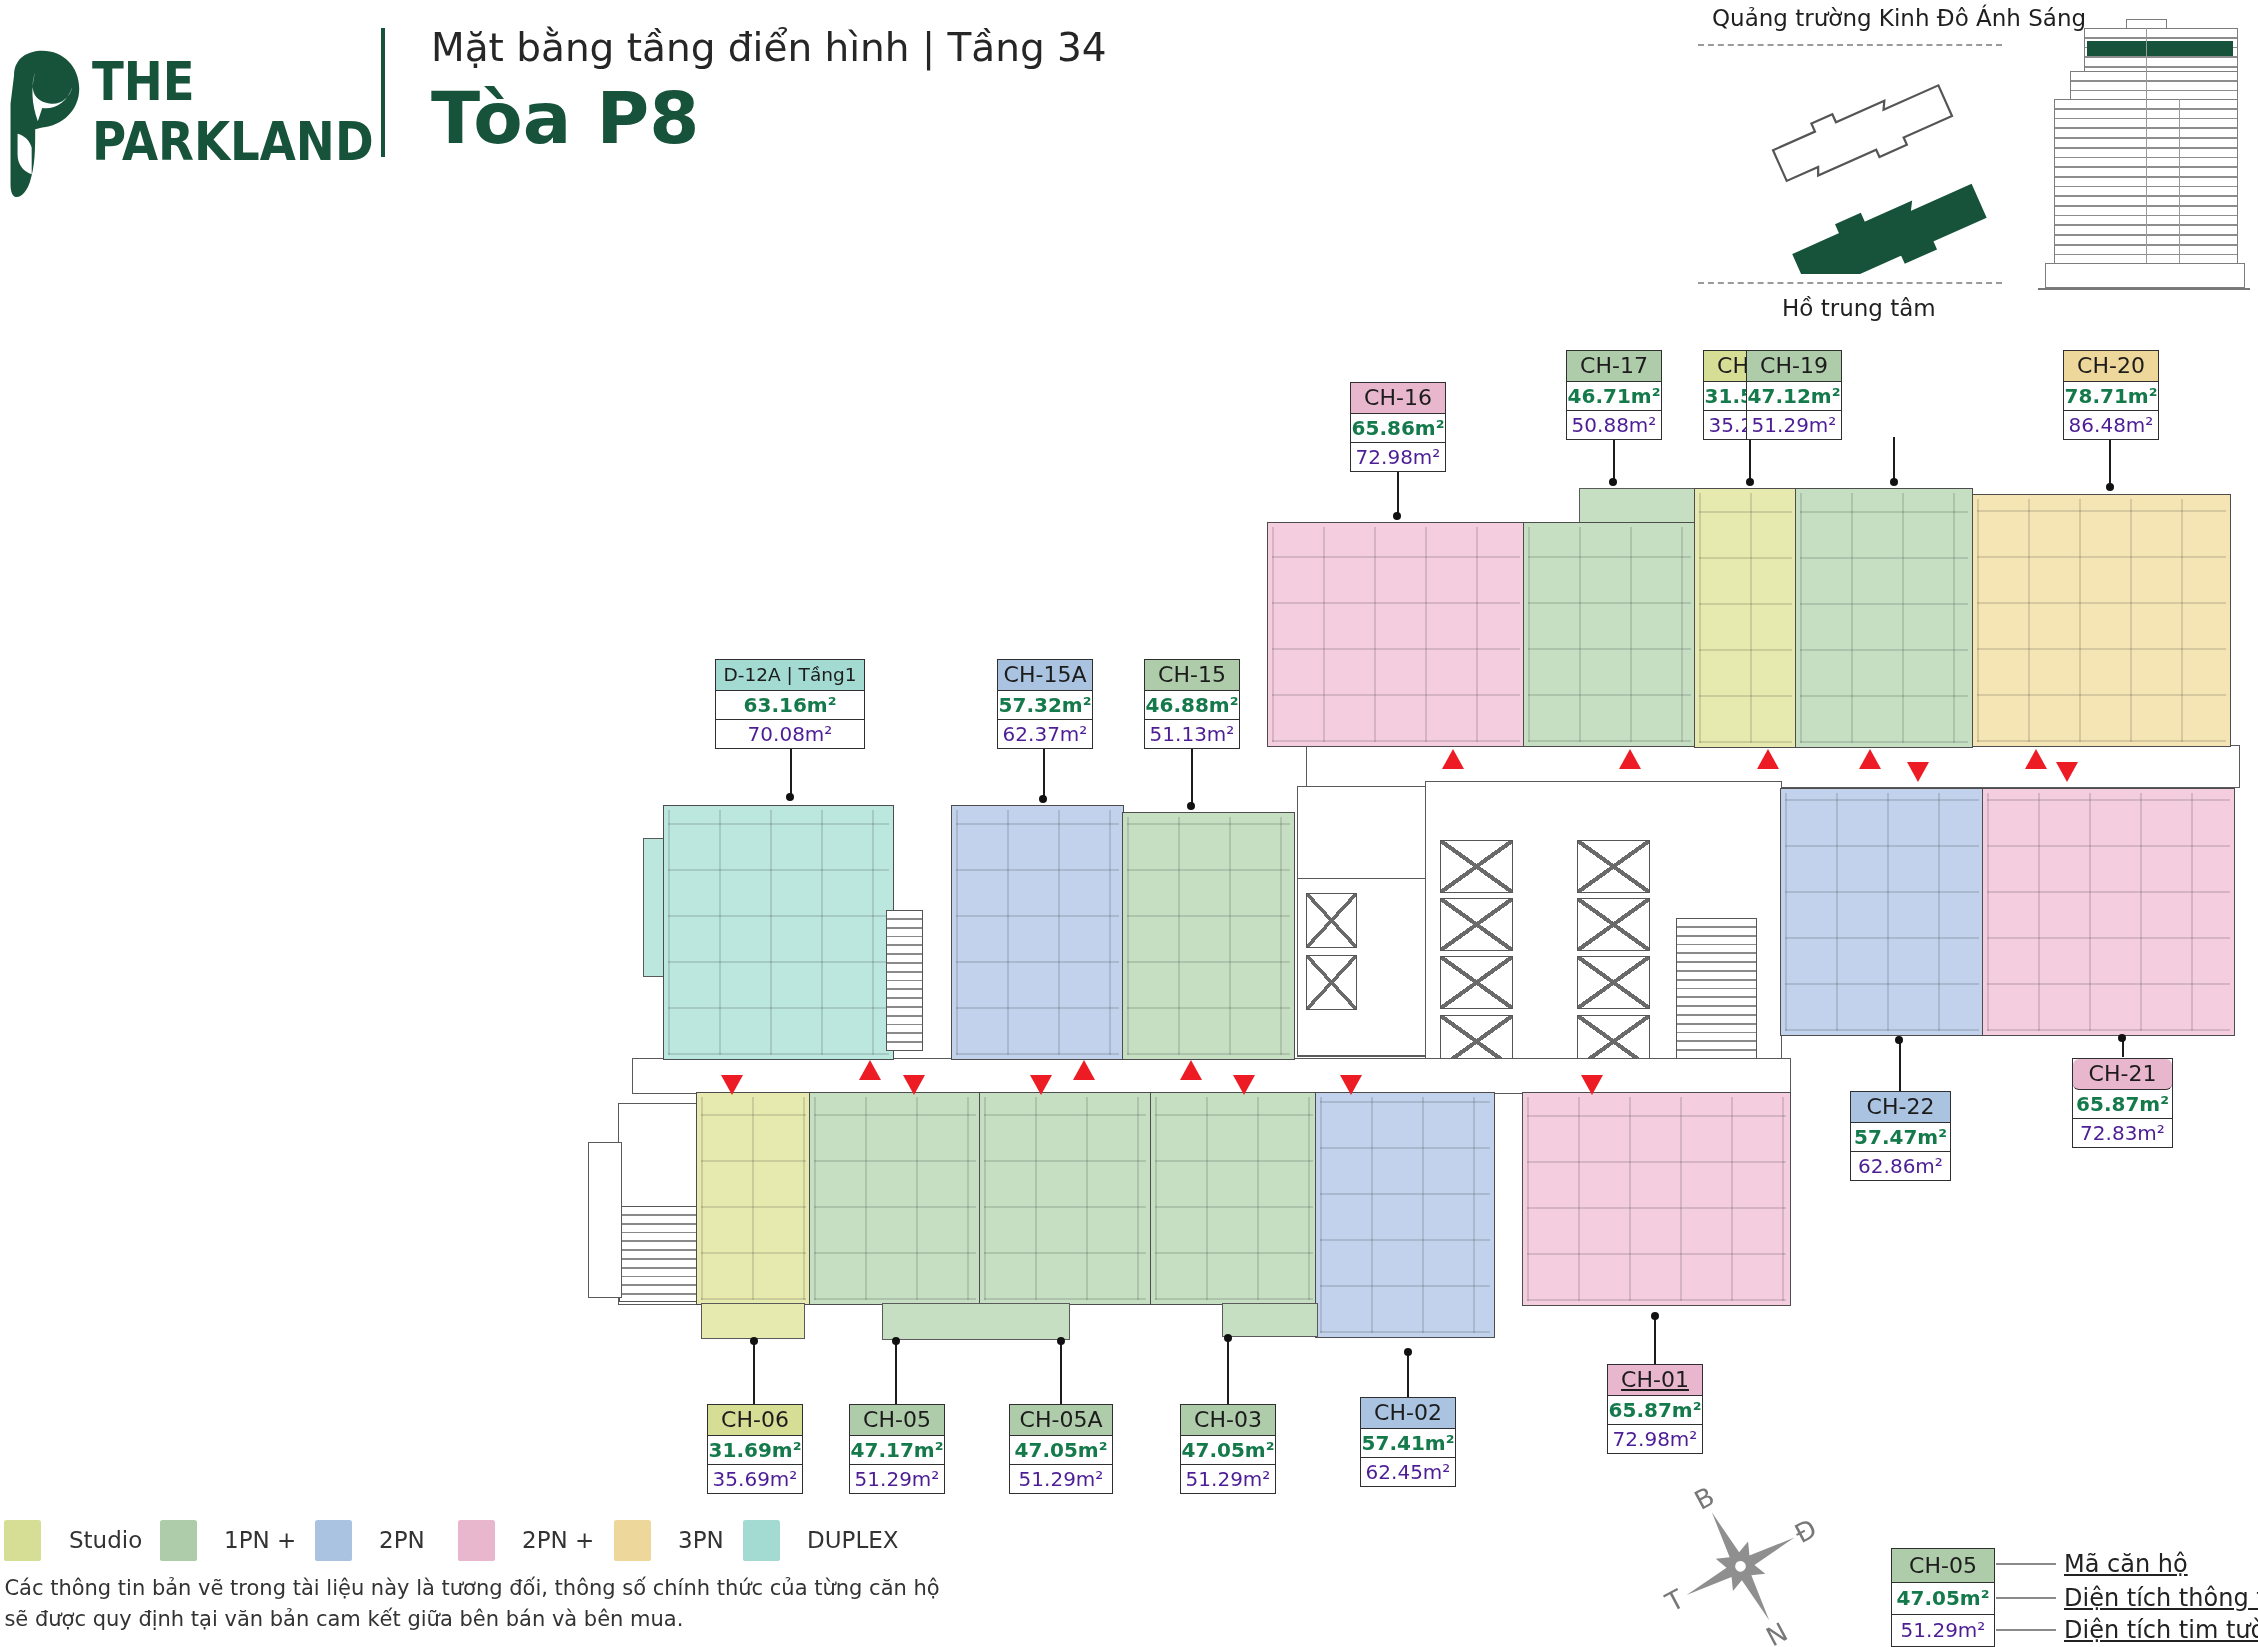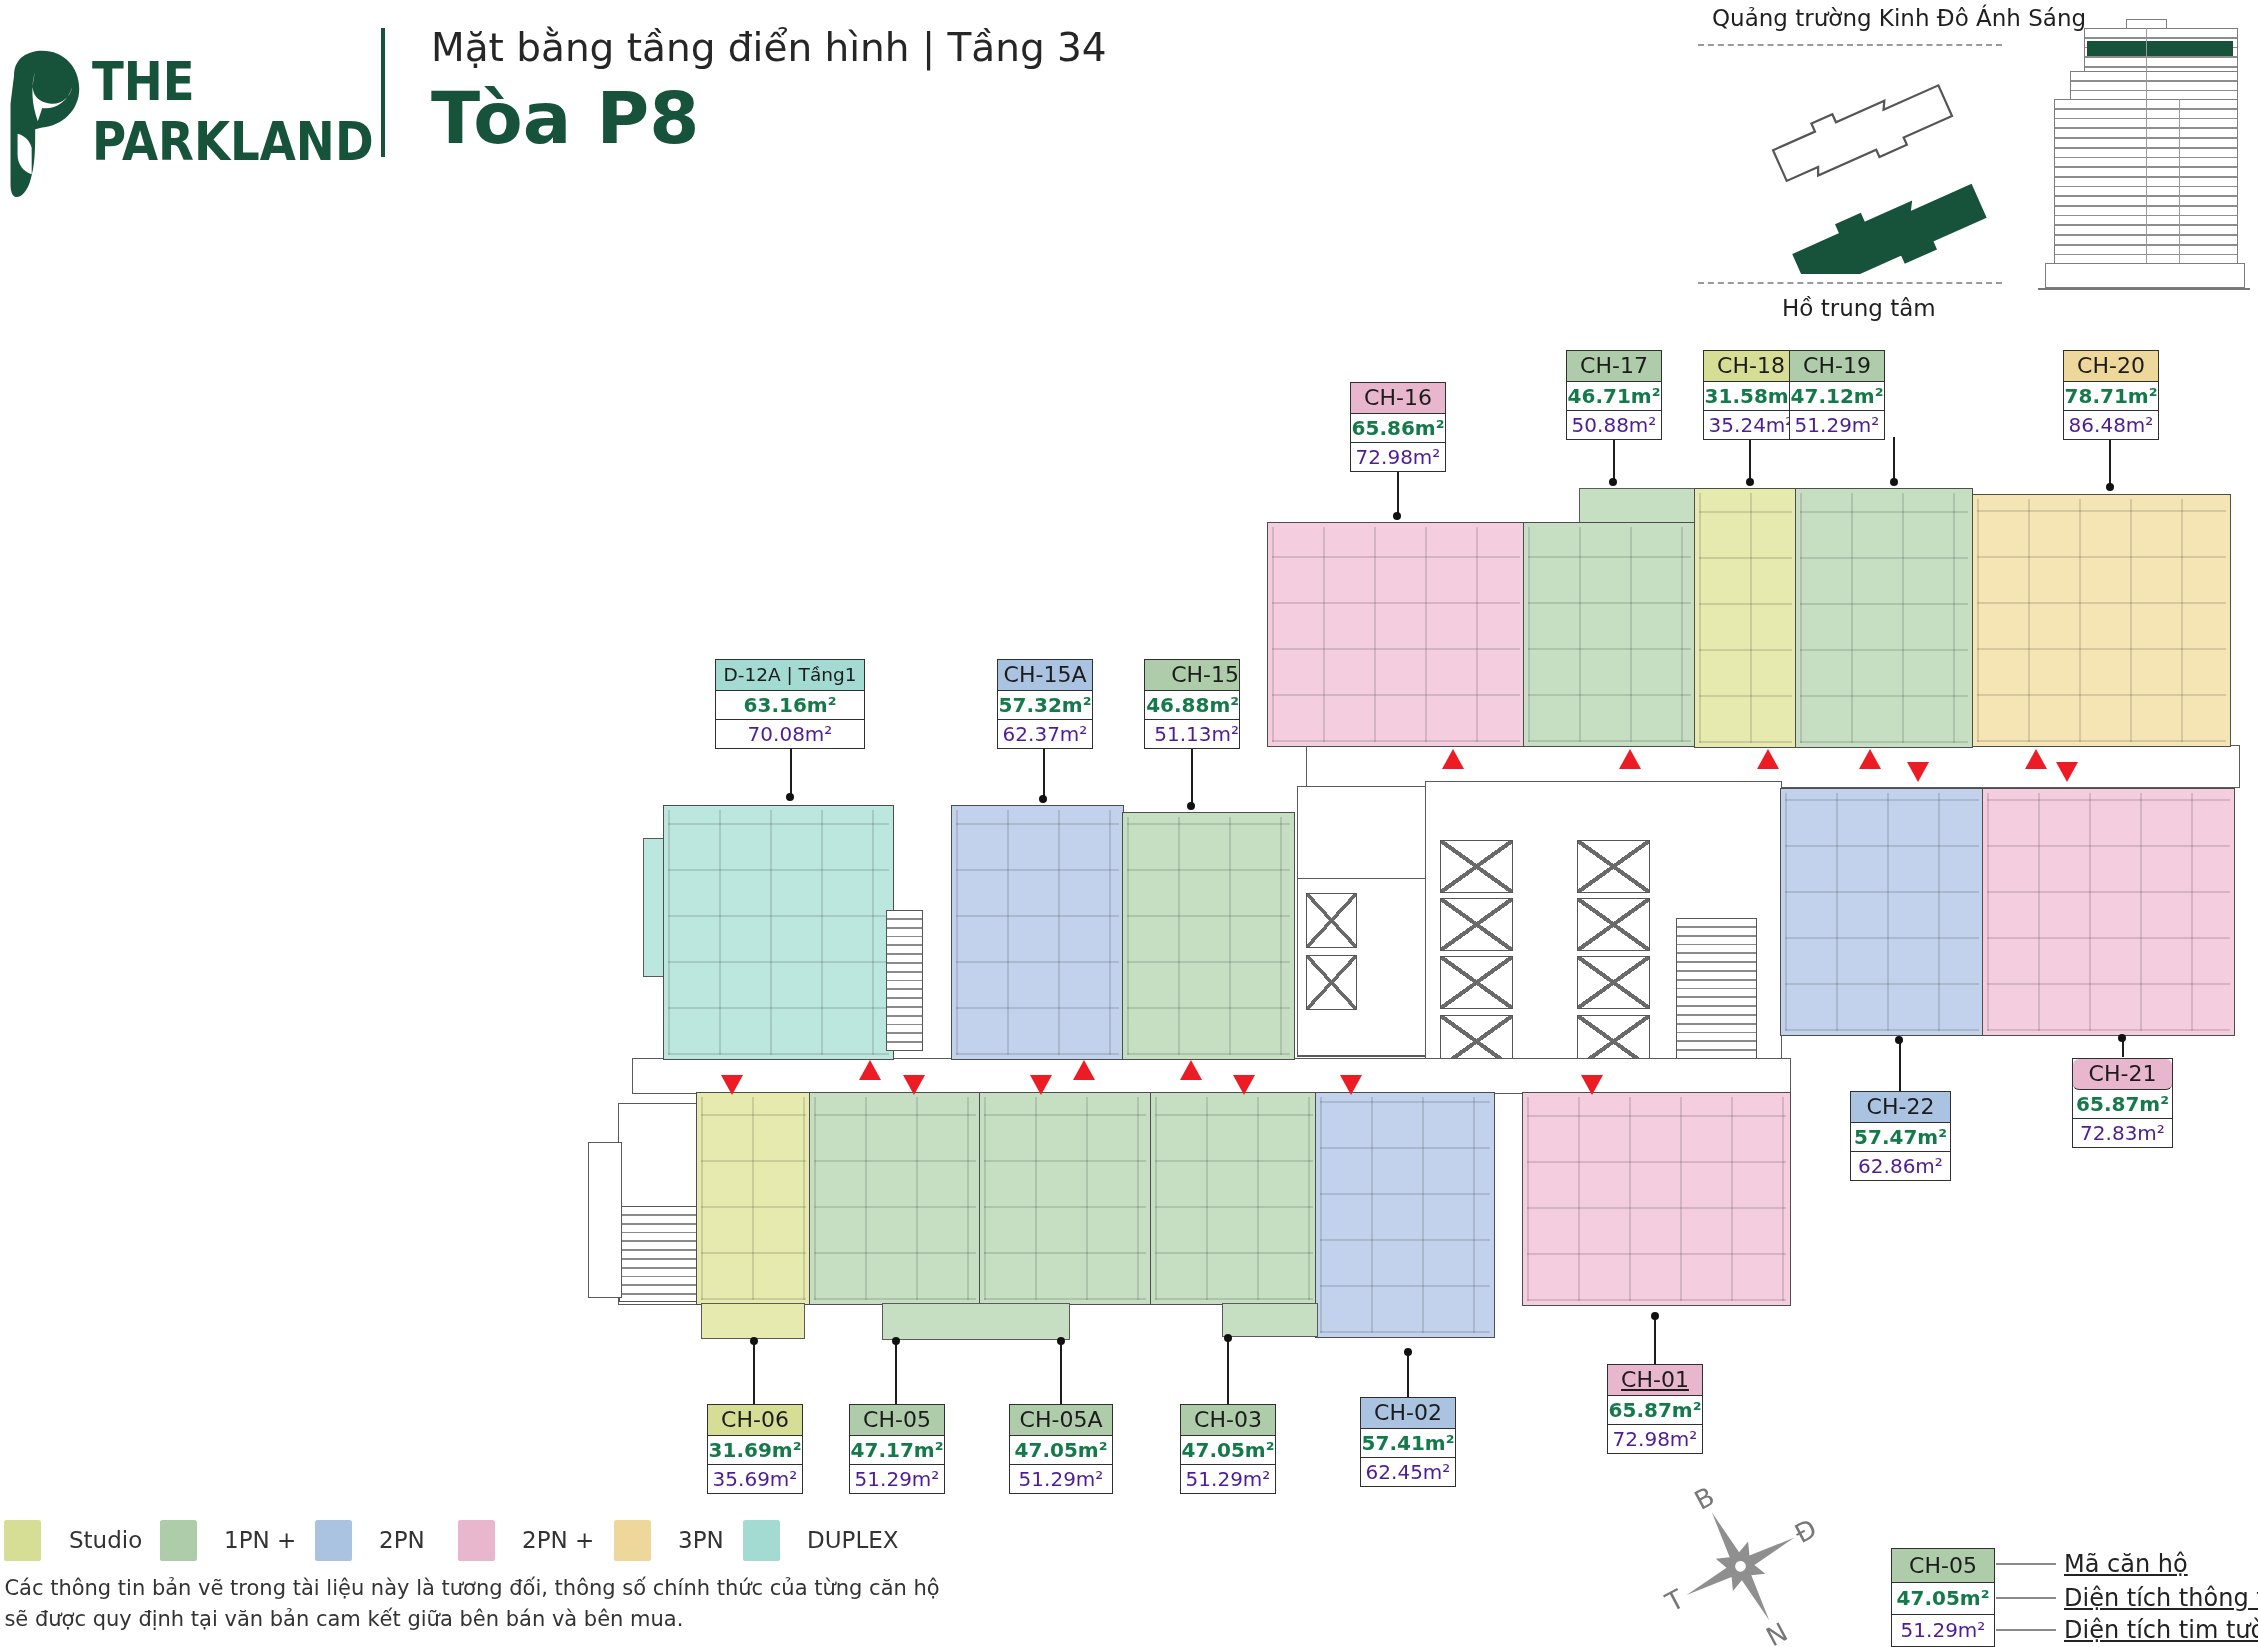--- a/index.html
+++ b/index.html
@@ -203,41 +203,41 @@
   <div class="ulabel" style="left:1566px;top:350px;width:94px;">
     <div class="uh" style="background: rgb(174, 203, 170);">CH-17</div>
     <div class="ua">46.71m²</div>
     <div class="ug">50.88m²</div>
   </div>
   <div class="ulabel" style="left:1703px;top:350px;width:94px;">
     <div class="uh" style="background: rgb(214, 222, 150);">CH-18</div>
     <div class="ua">31.58m²</div>
     <div class="ug">35.24m²</div>
   </div>
-  <div class="ulabel" style="left:1789px;top:350px;width:94px;">
+  <div class="ulabel" style="left:1746px;top:350px;width:94px;">
     <div class="uh" style="background: rgb(174, 203, 170);">CH-19</div>
     <div class="ua">47.12m²</div>
     <div class="ug">51.29m²</div>
   </div>
   <div class="ulabel" style="left:2063px;top:350px;width:94px;">
     <div class="uh" style="background: rgb(238, 215, 154);">CH-20</div>
     <div class="ua">78.71m²</div>
     <div class="ug">86.48m²</div>
   </div>
   <div class="ulabel" style="left:715px;top:659px;width:148px;">
     <div class="uh uh-small" style="background: rgb(163, 219, 211);">D-12A | Tầng1</div>
     <div class="ua">63.16m²</div>
     <div class="ug">70.08m²</div>
   </div>
   <div class="ulabel" style="left:997px;top:659px;width:94px;">
     <div class="uh" style="background: rgb(169, 195, 225);">CH-15A</div>
     <div class="ua">57.32m²</div>
     <div class="ug">62.37m²</div>
   </div>
-  <div class="ulabel" style="left:1144px;top:659px;width:94px;text-align:right;">
+  <div class="ulabel" style="left:1144px;top:659px;width:94px;">
     <div class="uh" style="background: rgb(174, 203, 170);">CH-15</div>
     <div class="ua">46.88m²</div>
     <div class="ug">51.13m²</div>
   </div>
   <div class="ulabel" style="left:1850px;top:1091px;width:99px;">
     <div class="uh" style="background: rgb(169, 195, 225);">CH-22</div>
     <div class="ua">57.47m²</div>
     <div class="ug">62.86m²</div>
   </div>
   <div class="ulabel" style="left:2072px;top:1058px;width:99px;">

